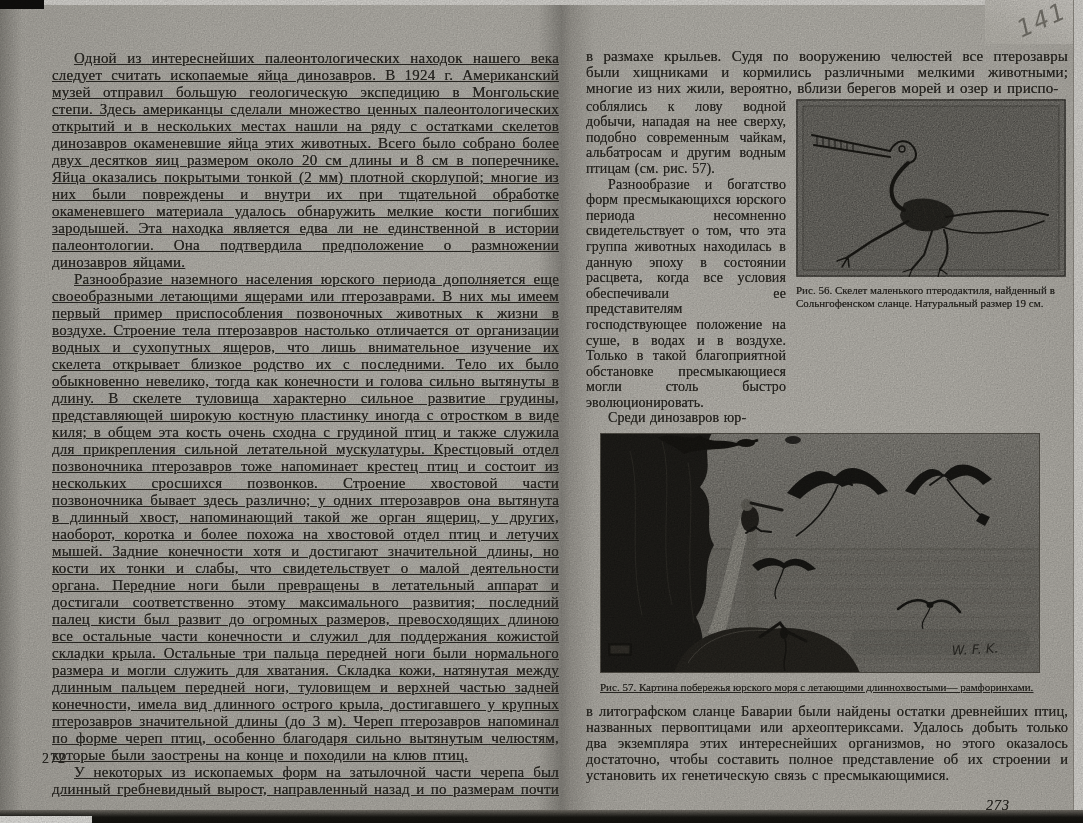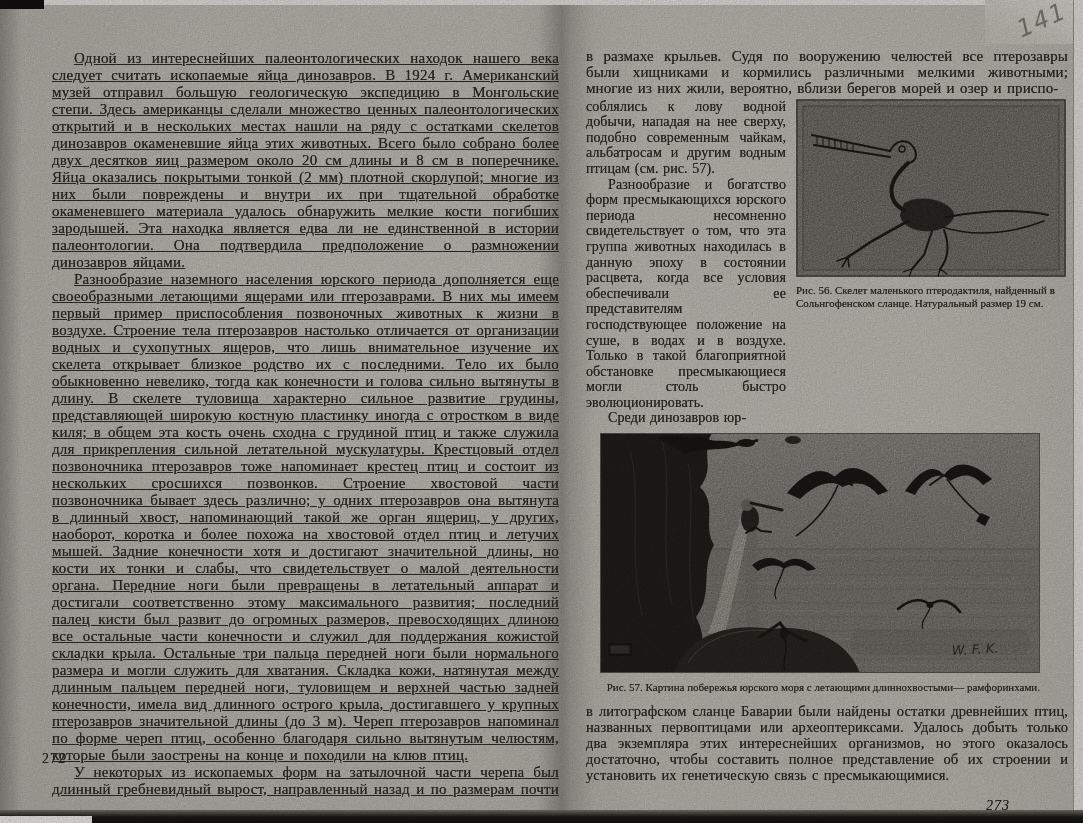--- a/index.html
+++ b/index.html
@@ -51,22 +51,23 @@
   .col-text{width:200px;flex:0 0 200px;}
   .col-text p{font-size:14px;line-height:15.6px;word-spacing:1px;}
   .figure56{width:270px;flex:0 0 270px;}
   .figure56 .caption{
     margin-top:7px;font-size:11px;line-height:13px;text-align:left;
     text-shadow:0 0 0.35px rgba(43,41,35,0.8);
   }
   .cont-wide{margin-top:4px;}
   .figure57{margin-top:7px;margin-left:14px;width:440px;}
   .figure57 .caption{
-    margin-top:8px;margin-bottom:9px;font-size:11px;line-height:13px;text-align:right;
+    margin-top:8px;margin-bottom:9px;font-size:11px;line-height:13px;text-align:left;
     text-shadow:0 0 0.35px rgba(43,41,35,0.8);
+    text-decoration:underline;
   }
   .closing p{font-size:14.5px;line-height:16px;}
   .pagenum-right{position:absolute;left:400px;top:750px;font-size:14px;letter-spacing:1px;
     text-shadow:0 0 0.4px rgba(43,41,35,0.8);font-style:italic;}
   
   .grain{position:absolute;left:0;top:0;width:1083px;height:823px;pointer-events:none;z-index:40;}
   svg{display:block;}
 </style>
 </head>
 <body>

